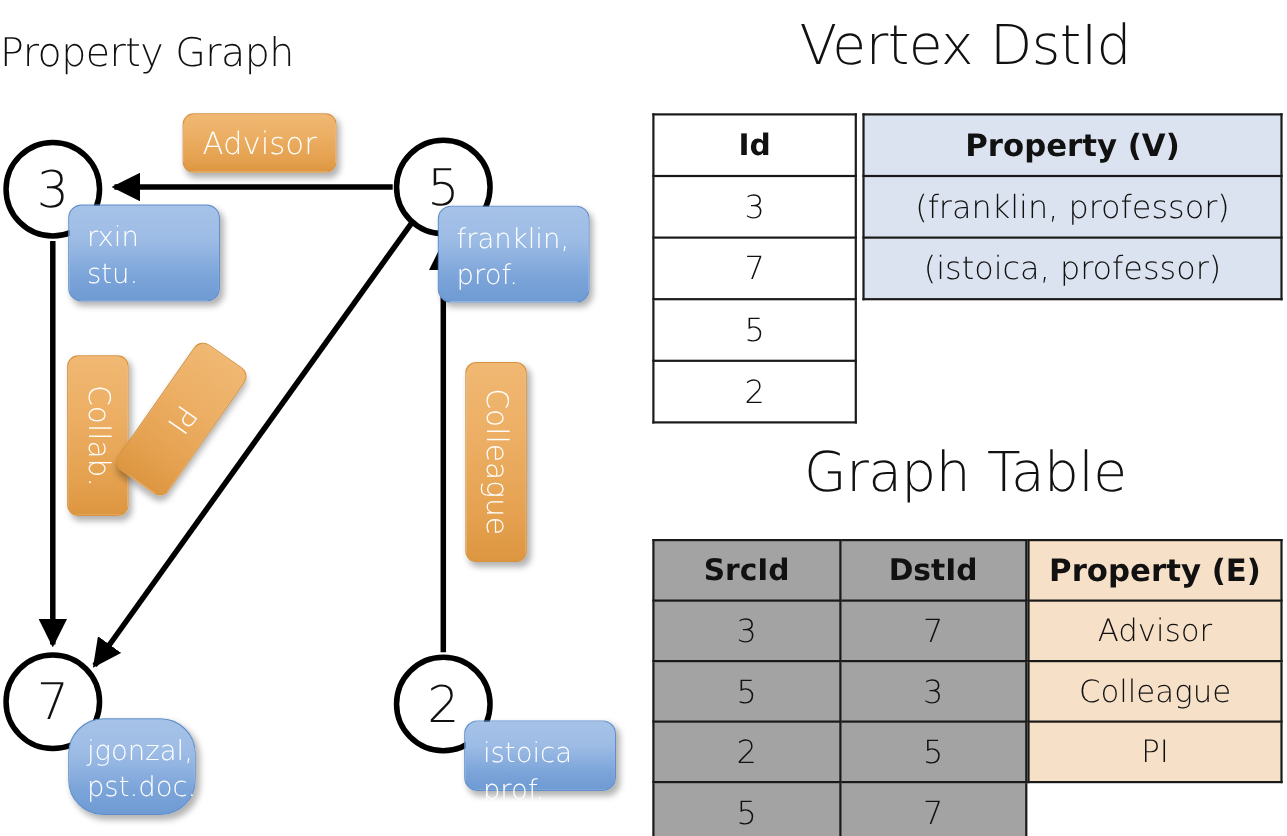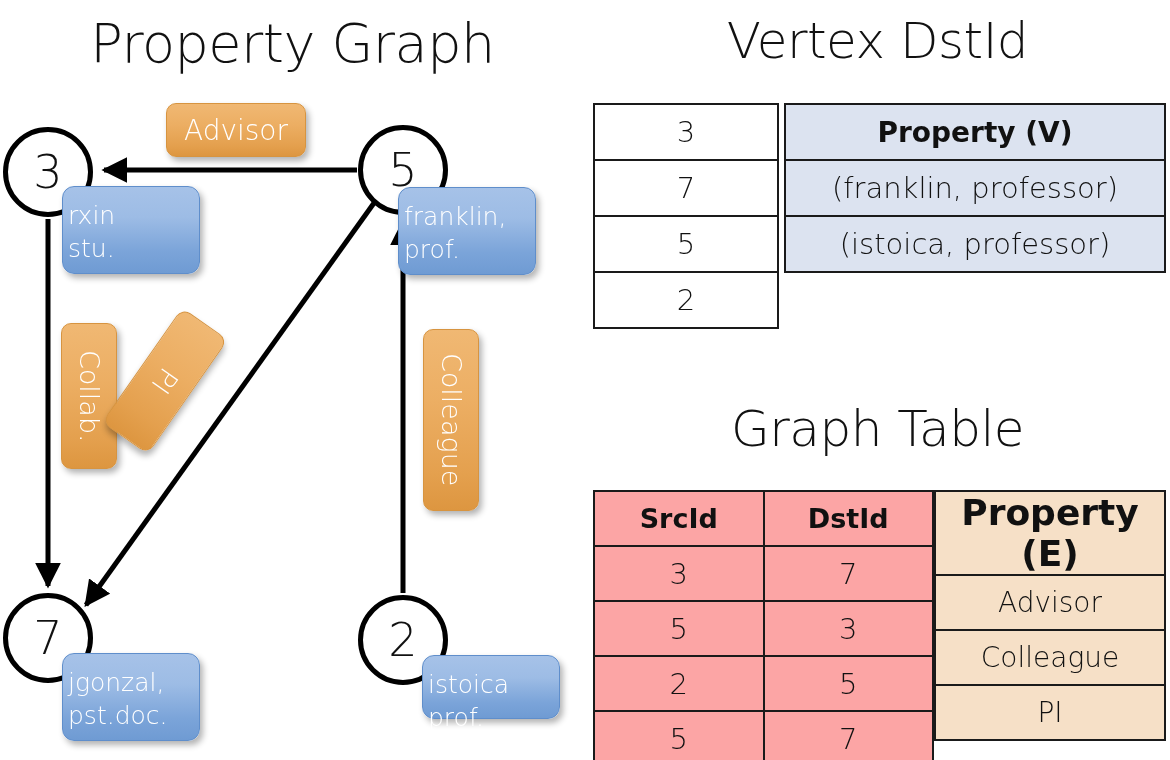--- a/index.html
+++ b/index.html
@@ -19,24 +19,23 @@
   
   .title {
     position: absolute;
     font-weight: 300;
     font-family: "DejaVu Sans", sans-serif;
     letter-spacing: -0.5px;
     white-space: nowrap;
     color: #111111;
   }
   #title-property-graph {
-    left: 0; top: 12px;
+    left: 0; top: 28px;
     width: 585px;
-    text-align: center;
-    font-size: 54px;
+    font-size: 36px;
   }
   #title-vertex-table {
     left: 585px; top: 12px;
     width: 585px;
     text-align: center;
     font-size: 50px;
   }
   #title-edge-table {
     left: 585px; top: 400px;
     width: 585px;
@@ -84,26 +83,26 @@
     box-sizing: border-box;
     border-radius: 12px;
     border: 1px solid #5f8ecb;
     background: linear-gradient(to bottom, #a6c2e8 0%, #9dbce5 35%, #7ba4d9 75%, #6f9bd3 100%);
     box-shadow: 3px 4px 6px rgba(0,0,0,0.30);
     color: #ffffff;
     font-family: "DejaVu Sans", sans-serif;
     font-size: 25px;
     font-weight: 300;
     line-height: 1.30;
-    padding: 13px 0 0 5px;
+    padding: 13px 0 0 16px;
     z-index: 4;
   }
   #box-rxin      { left: 62px;  top: 186px; width: 138px; height: 88px; }
   #box-franklin  { left: 398px; top: 187px; width: 138px; height: 88px; }
-  #box-jgonzal   { left: 62px;  top: 653px; width: 138px; height: 88px; }
+  #box-jgonzal   { left: 62px;  top: 653px; width: 116px; height: 88px; border-radius: 32px; }
   #box-istoica   { left: 422px; top: 655px; width: 138px; height: 64px; }
   .prop-box span { display: block; }
 
   
   .edge-label {
     position: absolute;
     box-sizing: border-box;
     border-radius: 10px;
     border: 1px solid #d79440;
     background: linear-gradient(to bottom, #f0b873 0%, #ecae63 40%, #e4a04e 80%, #dd9640 100%);
@@ -189,34 +188,34 @@
   #vertex-prop-table th { font-size: 28px; }
 
   
   #edge-ids-table {
     left: 593px; top: 490px;
     width: 341px;
   }
   #edge-ids-table th, #edge-ids-table td {
     height: 53px;
     font-size: 29px;
-    background: #fca5a5;
+    background: #a3a3a3;
   }
   #edge-ids-table th { font-size: 27px; }
 
   #edge-prop-table {
     left: 934px; top: 490px;
     width: 232px;
   }
   #edge-prop-table th, #edge-prop-table td {
     height: 53px;
     font-size: 28px;
     background: #f6e0c7;
   }
-  #edge-prop-table th { font-size: 36px; margin-top: 22px; }
+  #edge-prop-table th { font-size: 28px; margin-top: 22px; }
 </style>
 </head>
 <body>
 
 <div id="graph-panel">
 
   <div class="title" id="title-property-graph">Property Graph</div>
 
   <svg id="graph-edges" viewBox="0 0 585 760" xmlns="http://www.w3.org/2000/svg">
     <defs>
@@ -276,20 +275,23 @@
   <div class="edge-label" id="label-colleague">
     <span class="vtext">Colleague</span>
   </div>
 </div>
 
 <div class="title" id="title-vertex-table">Vertex DstId</div>
 
 <table class="tbl" id="vertex-id-table">
   <tbody>
     <tr>
+      <th>Id</th>
+    </tr>
+    <tr>
       <td>3</td>
     </tr>
     <tr>
       <td>7</td>
     </tr>
     <tr>
       <td>5</td>
     </tr>
     <tr>
       <td>2</td>

